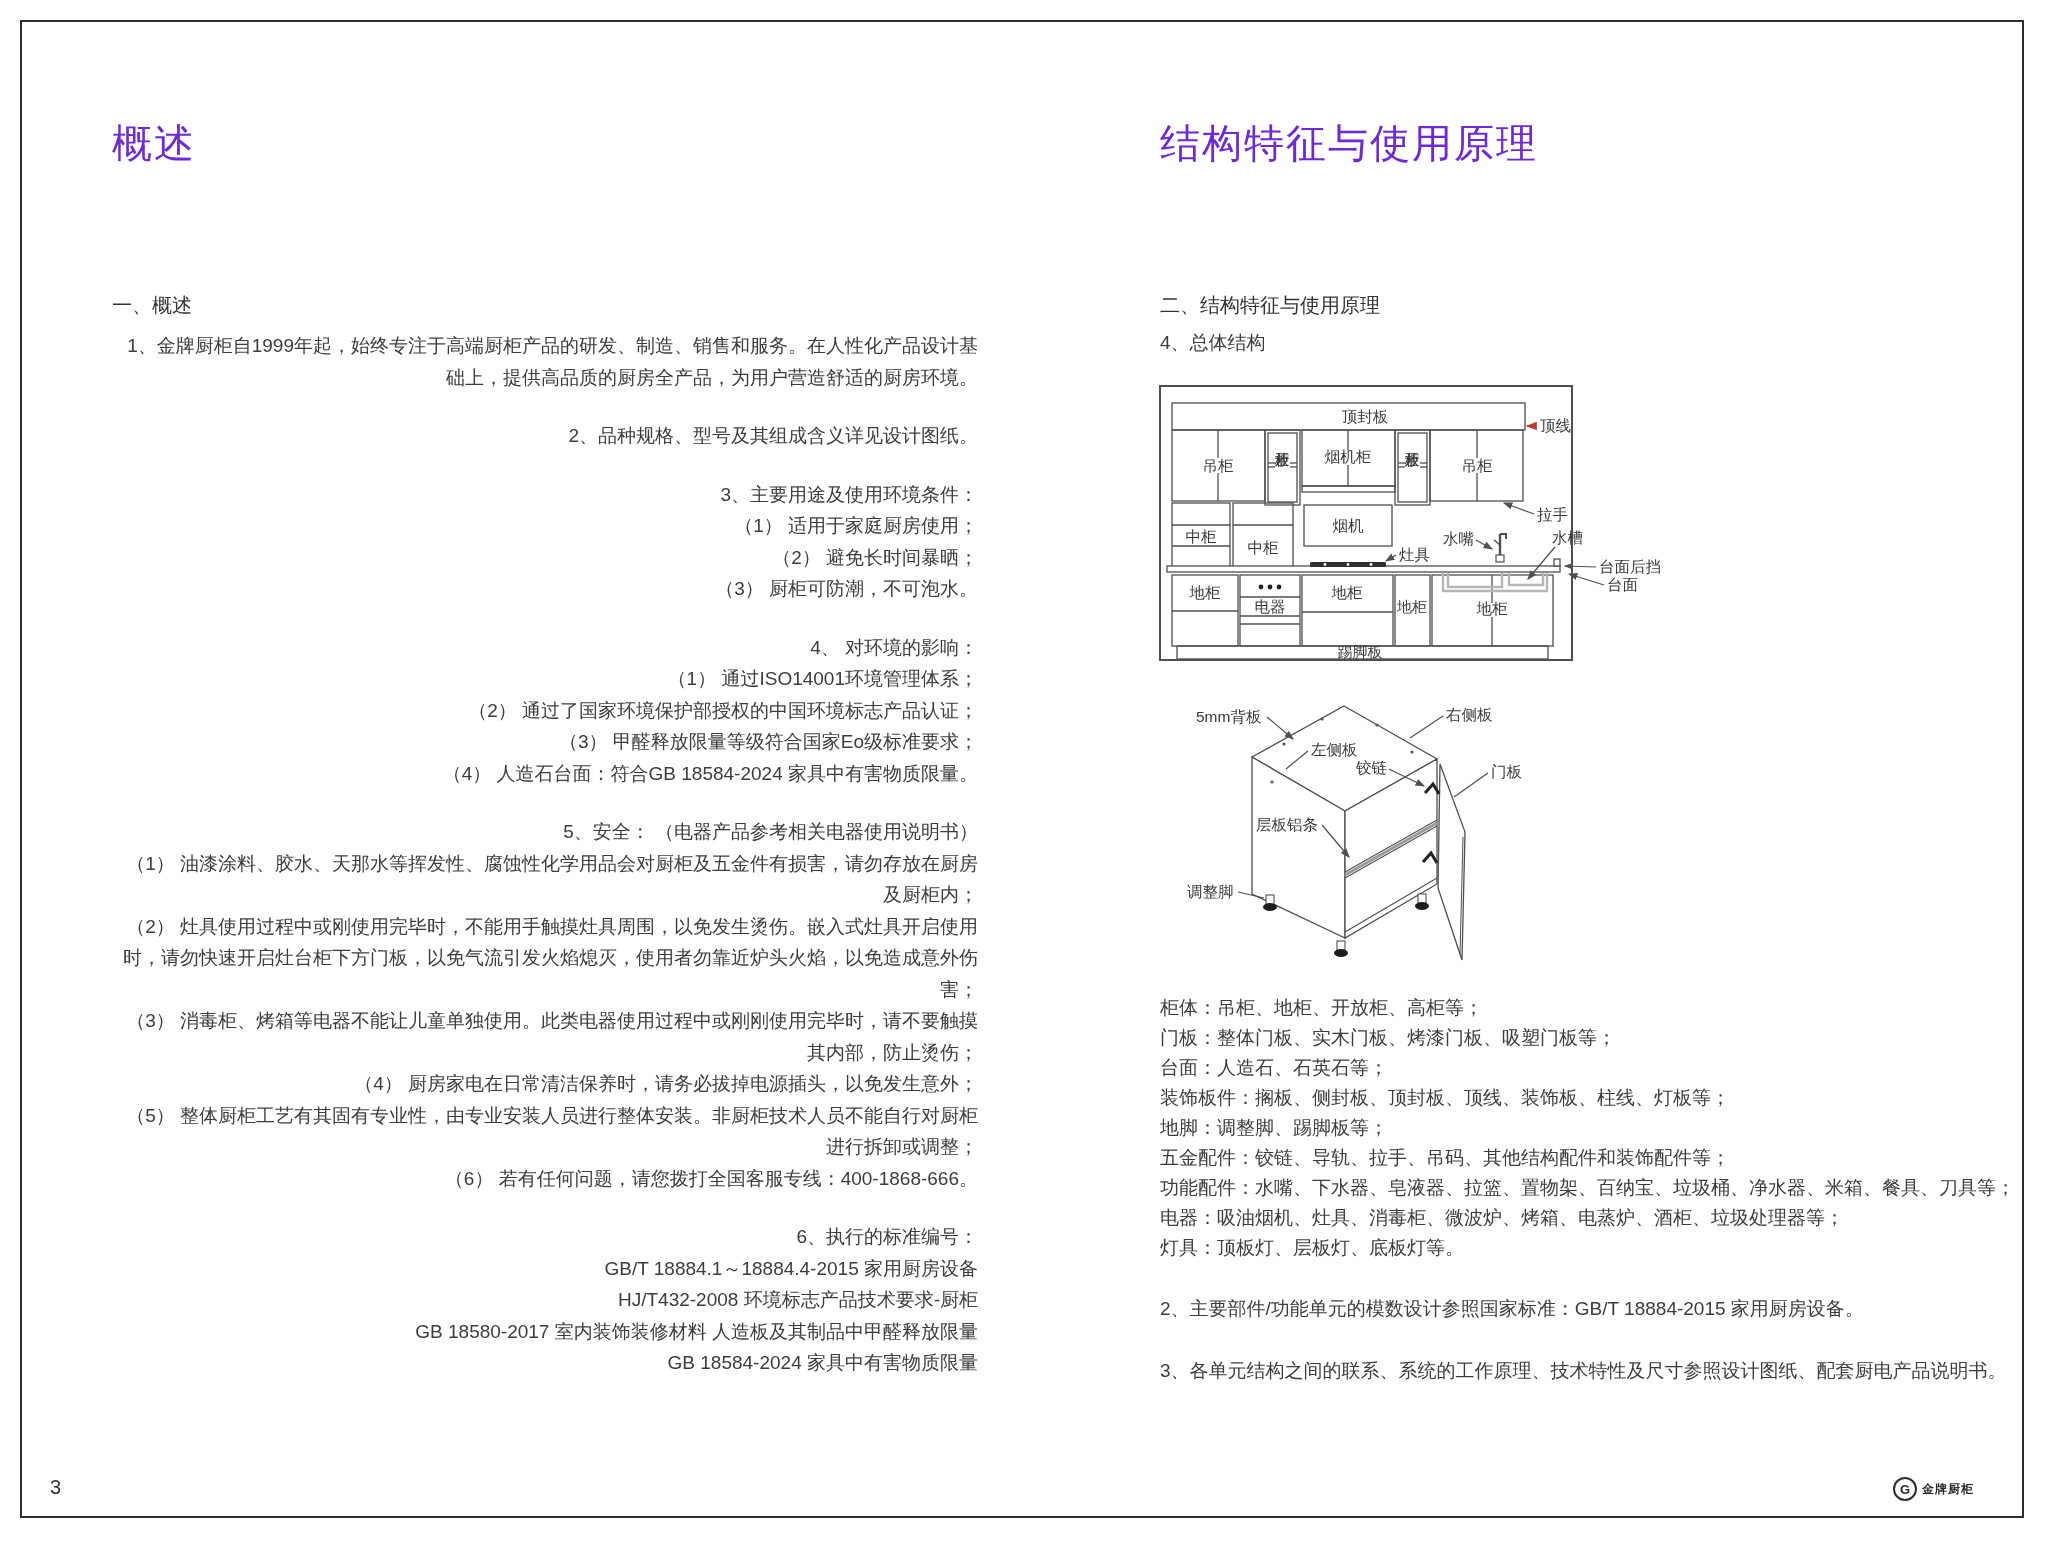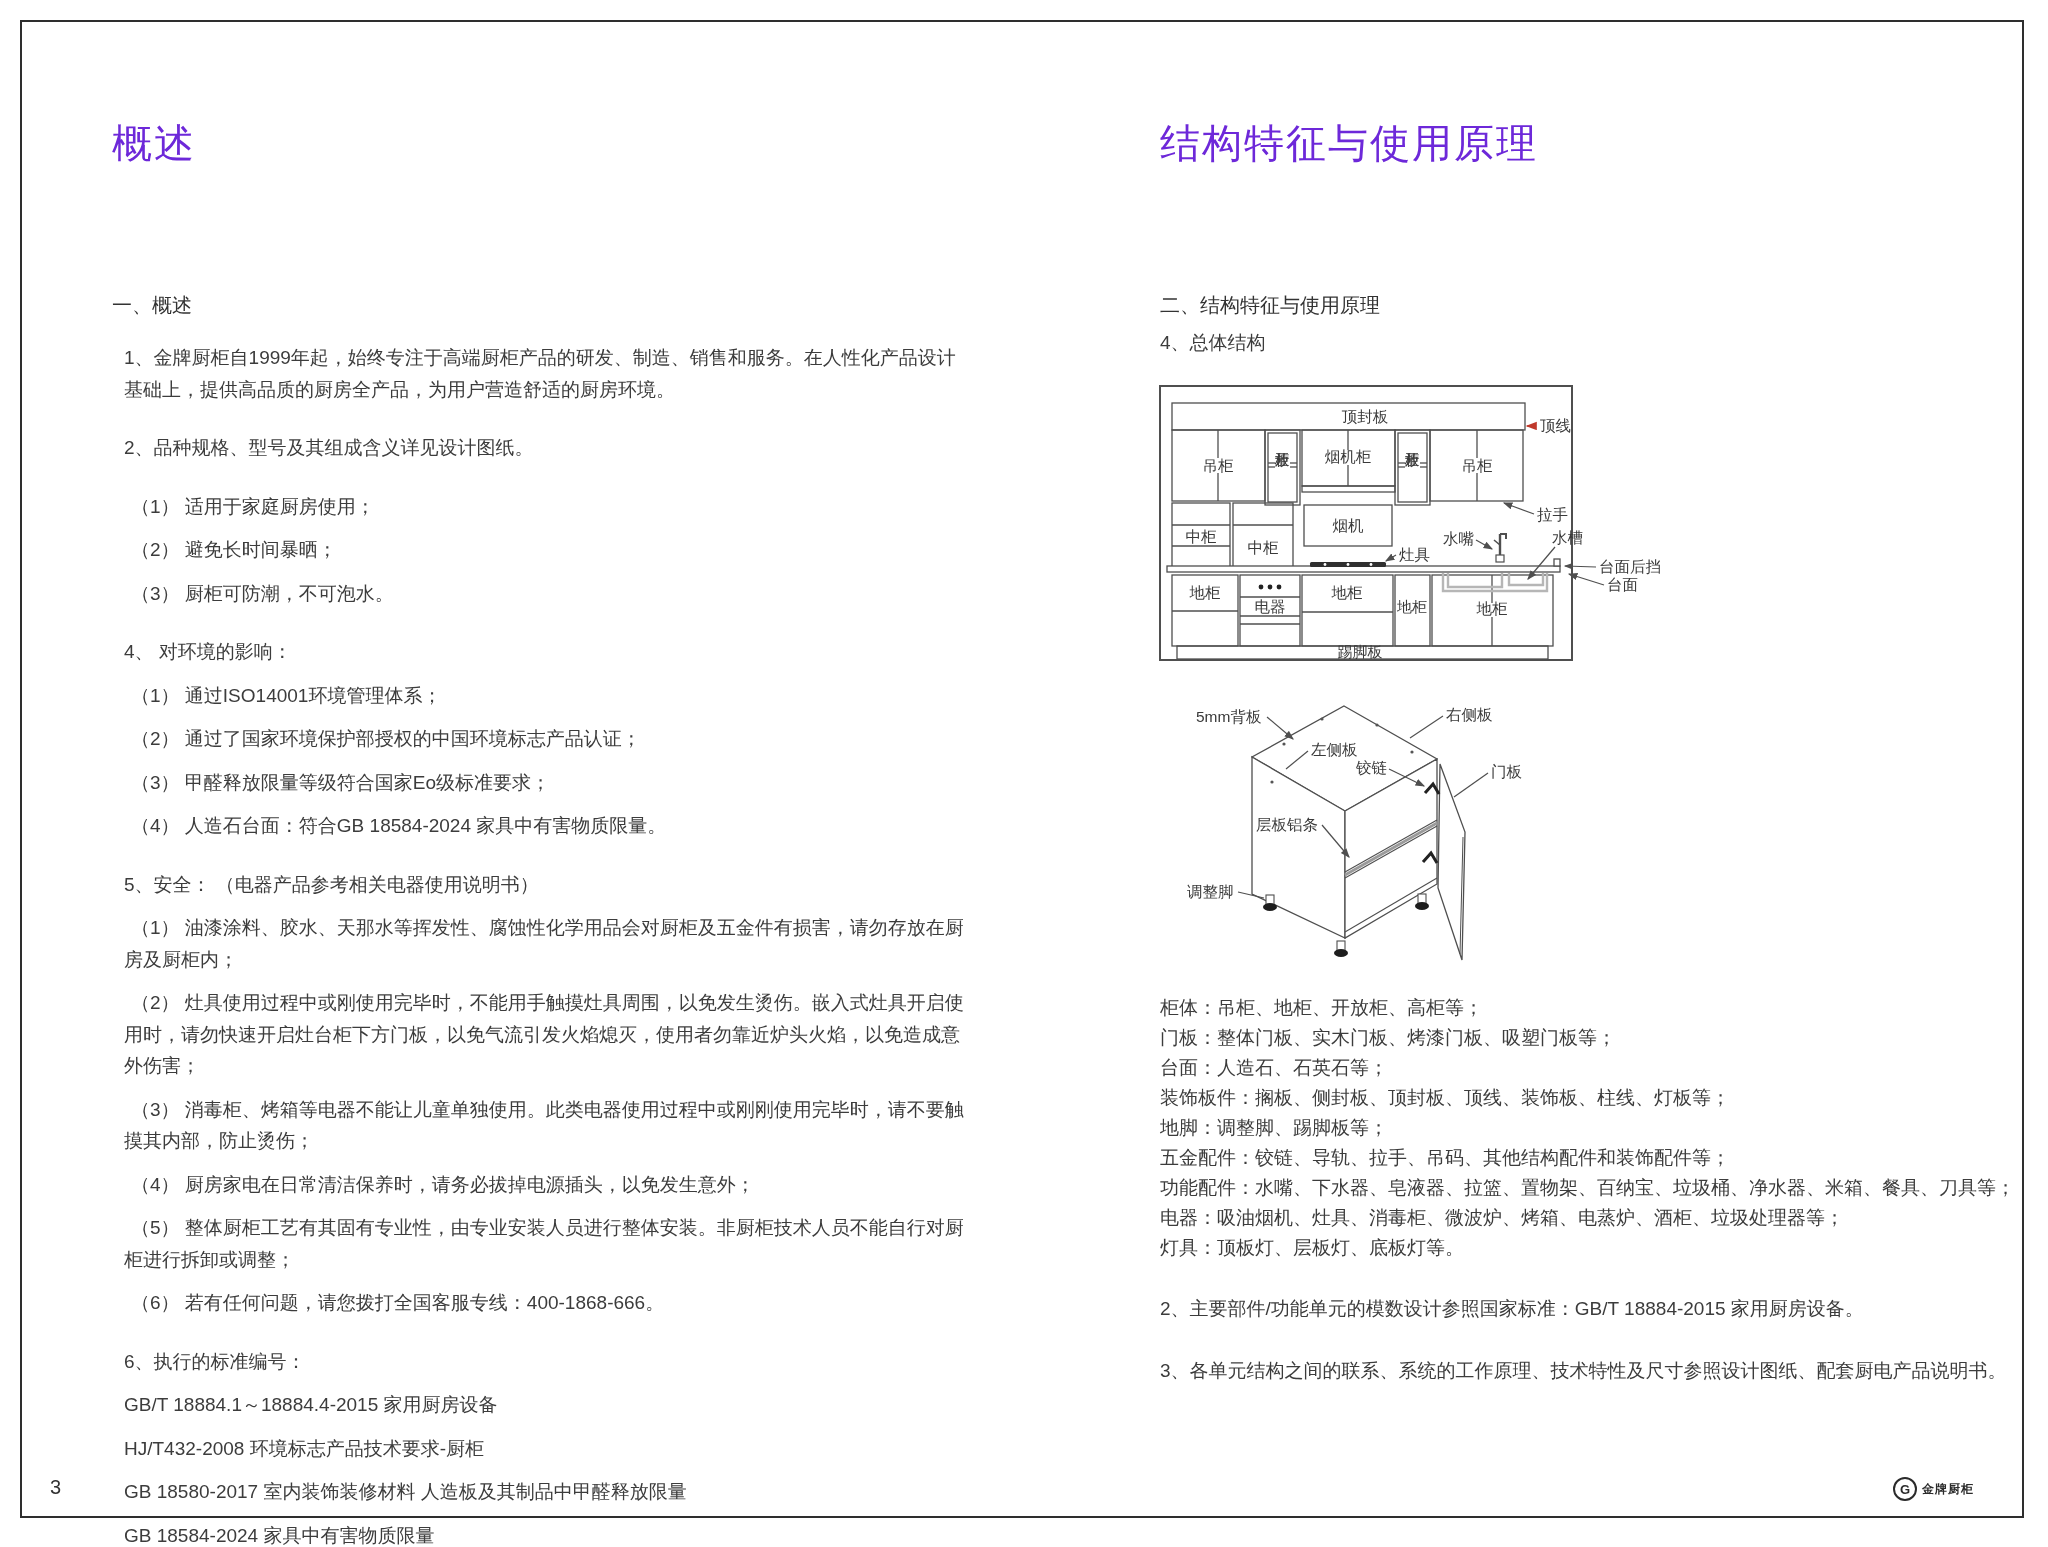--- a/index.html
+++ b/index.html
@@ -14,21 +14,21 @@
   .sec-heading{position:absolute;font-size:20px;color:#333333;margin-top:24px;}
   .sub-heading{position:absolute;font-size:19px;color:#3c3c3c;}
   .left-title{left:112px;top:116px;}
   .right-title{left:1160px;top:116px;}
   .left-heading{left:112px;top:268px;}
   .right-heading{left:1160px;top:268px;}
   .right-subheading{left:1160px;top:330px;}
   .left-body{position:absolute;left:112px;top:330px;width:866px;
     font-size:19px;line-height:31.5px;color:#3c3c3c;}
   .left-body section{margin:0 0 27px 0;}
-  .left-body p{margin:12px;}
+  .left-body p{margin:0;text-align:right;}
   .left-body p.sub{text-indent:7px;}
   .left-body p.flush{white-space:nowrap;}
   .components{position:absolute;left:1160px;top:993px;width:860px;
     font-size:19px;line-height:30px;}
   .components p{margin:0;white-space:nowrap;}
   .rpara{position:absolute;left:1160px;font-size:19px;white-space:nowrap;color:#3c3c3c;}
   .rpara2{top:1296px;}
   .rpara3{top:1358px;}
   .diagram{position:absolute;}
   .elev{left:1155px;top:383px;}
@@ -53,20 +53,21 @@
 <div class="sec-heading left-heading">一、概述</div>
 
 <div class="left-body">
   <section>
     <p>1、金牌厨柜自1999年起，始终专注于高端厨柜产品的研发、制造、销售和服务。在人性化产品设计基础上，提供高品质的厨房全产品，为用户营造舒适的厨房环境。</p>
   </section>
   <section>
     <p>2、品种规格、型号及其组成含义详见设计图纸。</p>
   </section>
   <section>
+    <p>3、主要用途及使用环境条件：</p>
     <p class="sub">（1） 适用于家庭厨房使用；</p>
     <p class="sub">（2） 避免长时间暴晒；</p>
     <p class="sub">（3） 厨柜可防潮，不可泡水。</p>
   </section>
   <section>
     <p>4、 对环境的影响：</p>
     <p class="sub">（1） 通过ISO14001环境管理体系；</p>
     <p class="sub">（2） 通过了国家环境保护部授权的中国环境标志产品认证；</p>
     <p class="sub">（3） 甲醛释放限量等级符合国家Eo级标准要求；</p>
     <p class="sub">（4） 人造石台面：符合GB 18584-2024 家具中有害物质限量。</p>

